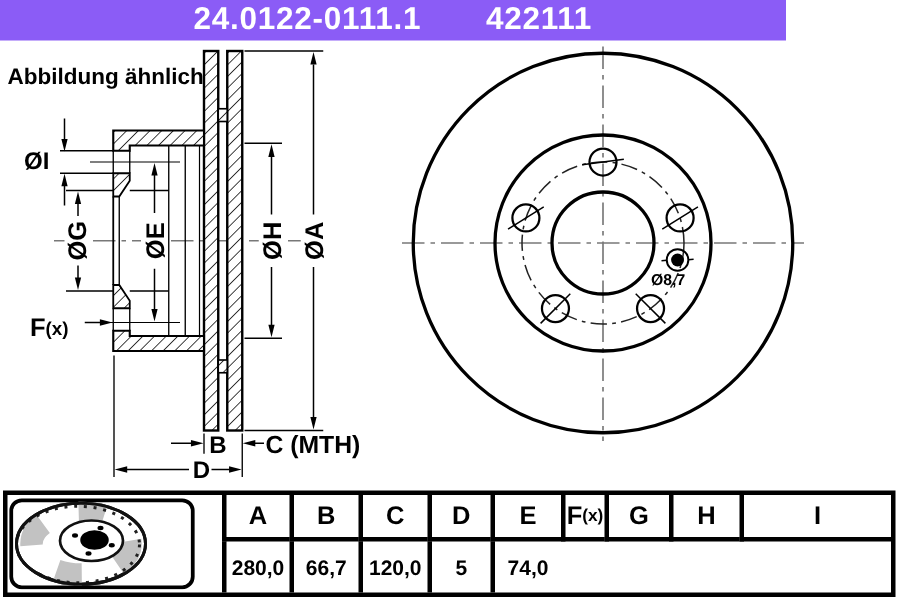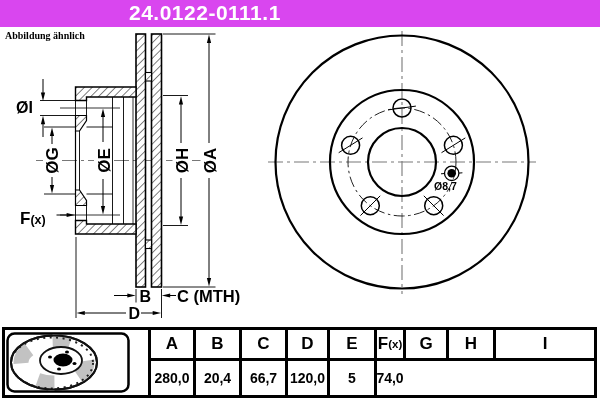--- a/index.html
+++ b/index.html
@@ -1,40 +1,41 @@
 <!DOCTYPE html>
 <html><head>
 <meta charset="utf-8">
 <style>
   html,body{margin:0;padding:0;}
   body{width:600px;height:400px;position:relative;background:#fff;overflow:hidden;
        font-family:"Liberation Sans",sans-serif;}
-  .hdr{position:absolute;left:0;top:0;width:600px;height:27px;background:#d946ef;}
+  .hdr{position:absolute;left:0;top:0;width:524px;height:27px;background:#8b5cf6;}
   .hdr span{position:absolute;top:1px;color:#fff;font-weight:bold;font-size:21px;letter-spacing:0.5px;white-space:nowrap;}
   .hdr .pn{left:129px;}
   .hdr .ref{left:324px;}
-  .note{position:absolute;left:5px;top:30px;font-size:10px;font-weight:bold;color:#000;line-height:12.5px;font-family:Liberation Serif, serif;}
+  .note{position:absolute;left:5px;top:46px;font-size:15px;font-weight:bold;color:#000;line-height:12.5px;}
   svg.drawing{position:absolute;left:0;top:0;}
   svg text{font-family:"Liberation Sans",sans-serif;font-weight:bold;fill:#000;}
   .dim-table{position:absolute;left:2px;top:327px;width:595px;height:71px;border:3px solid #000;
              box-sizing:border-box;background:#fff;display:grid;
              grid-template-columns:143px 45px 46px 46px 42px 47px 29px 43px 47px 1fr;
              grid-template-rows:31px 1fr;}
   .dt-cell{border-left:3px solid #000;display:flex;align-items:center;justify-content:center;
            font-weight:bold;color:#000;overflow:hidden;}
   .dt-head{font-size:17px;border-bottom:3px solid #000;}
   .dt-val{font-size:14px;}
   .dt-img{grid-row:1/3;border-left:none;justify-content:flex-start;align-items:center;}
   .fx-small{font-size:11.5px;font-weight:bold;}
 </style>
 </head>
 <body>
 
 <div class="hdr">
   <span class="pn">24.0122-0111.1</span>
+  <span class="ref">422111</span>
 </div>
 
 <div class="note">
   <div>Abbildung ähnlich</div>
 </div>
 
 <svg class="drawing" width="600" height="400" viewBox="0 0 600 400">
   <defs>
     <pattern id="h1" patternUnits="userSpaceOnUse" width="5.5" height="5.5" patternTransform="rotate(45)">
       <rect width="5.5" height="5.5" fill="#fff"></rect>
@@ -229,23 +230,20 @@
       <span>H</span>
     </div>
   <div class="dt-cell dt-head">
       <span>I</span>
     </div>
 
   <div class="dt-cell dt-val">
       <span>280,0</span>
     </div>
   <div class="dt-cell dt-val">
-      <span>20,4</span>
-    </div>
-  <div class="dt-cell dt-val">
       <span>66,7</span>
     </div>
   <div class="dt-cell dt-val">
       <span>120,0</span>
     </div>
   <div class="dt-cell dt-val">
       <span>5</span>
     </div>
   <div class="dt-cell dt-val">
       <span>74,0</span>

